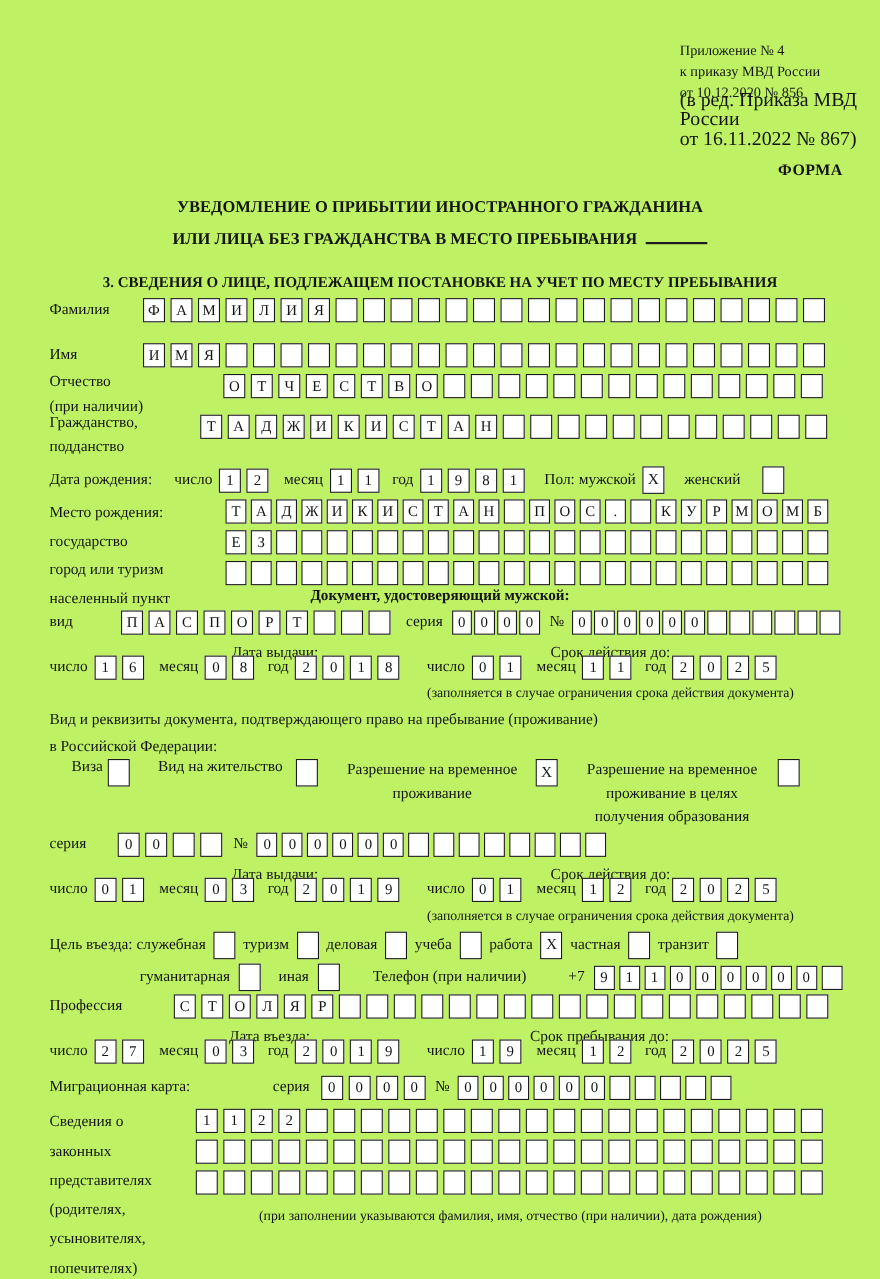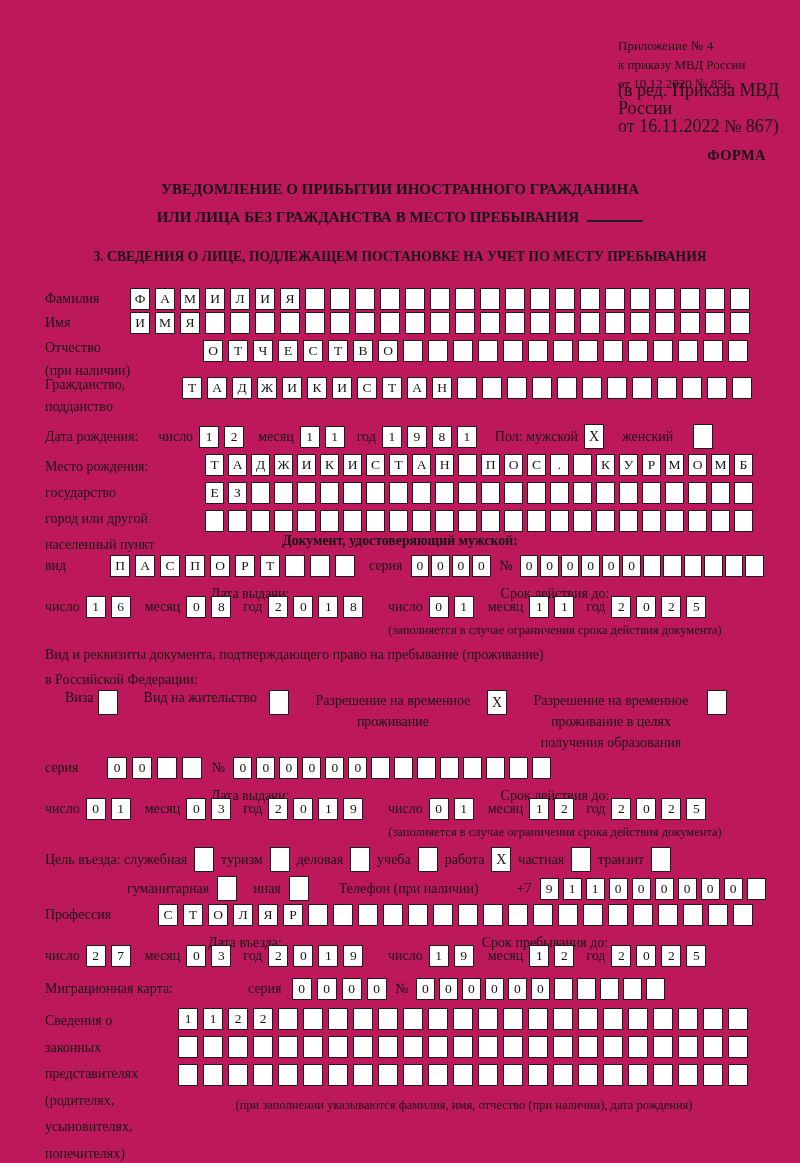--- a/index.html
+++ b/index.html
@@ -1,16 +1,16 @@
 <!DOCTYPE html>
 <html><head>
 <meta charset="utf-8">
 <style>
   html,body{margin:0;padding:0;background:#e8e8e8;}
-  .page{position:relative;width:800px;height:1163px;background:#be185d;color:#141414;
+  .page{position:relative;width:800px;height:1163px;background:#bef264;color:#141414;
         font-family:"Liberation Serif","DejaVu Serif",serif;overflow:hidden;margin:0 auto;}
   .abs{position:absolute;}
   .lbl{font-size:14px;white-space:nowrap;}
   .sm{font-size:12.5px;}
   .b{font-weight:bold;}
   .row{display:flex;align-items:center;}
   .top{align-items:flex-start;}
   .cells{display:flex;gap:5px;}
   .cells.c24{gap:4px;}
   .cells.c21{gap:2px;}
@@ -41,21 +41,21 @@
     <div>от 16.11.2022 № 867)</div>
   </div>
   <div class="abs b" style="top:147px;left:0;width:766px;text-align:right;font-size:14.5px;letter-spacing:0.4px;">ФОРМА</div>
 
   <div class="abs b ctr" style="top:181px;left:0;width:800px;font-size:15px;">УВЕДОМЛЕНИЕ О ПРИБЫТИИ ИНОСТРАННОГО ГРАЖДАНИНА</div>
   <div class="abs b ctr" style="top:205px;left:0;width:800px;font-size:15px;">
     <span>ИЛИ ЛИЦА БЕЗ ГРАЖДАНСТВА В МЕСТО ПРЕБЫВАНИЯ</span><span class="blank"></span>
   </div>
   <div class="abs b ctr" style="top:249px;left:0;width:800px;font-size:13.6px;">3. СВЕДЕНИЯ О ЛИЦЕ, ПОДЛЕЖАЩЕМ ПОСТАНОВКЕ НА УЧЕТ ПО МЕСТУ ПРЕБЫВАНИЯ</div>
 
-  <div class="abs row" style="top:288px;left:45px;">
+  <div class="abs row" style="top:271px;left:45px;">
     <span class="lbl" style="width:85px;">Фамилия</span>
     <div class="cells">
         <span class="cell">Ф</span>
         <span class="cell">А</span>
         <span class="cell">М</span>
         <span class="cell">И</span>
         <span class="cell">Л</span>
         <span class="cell">И</span>
         <span class="cell">Я</span>
         <span class="cell"></span>
@@ -195,21 +195,21 @@
     <span class="lbl" style="margin-left:12px;">Пол: мужской</span>
     <span class="cb">X</span>
     <span class="lbl" style="margin-left:12px;">женский</span>
     <span class="cb" style="margin-left:14px;"></span>
   </div>
 
   <div class="abs row top" style="top:454px;left:45px;">
     <div class="lh" style="width:160px;">
       <div class="lbl">Место рождения:</div>
       <div class="lbl">государство</div>
-      <div class="lbl">город или другой</div>
+      <div class="lbl">город или туризм</div>
       <div class="lbl">населенный пункт</div>
     </div>
     <div class="stack">
       <div class="cells c24">
           <span class="cell">Т</span>
           <span class="cell">А</span>
           <span class="cell">Д</span>
           <span class="cell">Ж</span>
           <span class="cell">И</span>
           <span class="cell">К</span>

